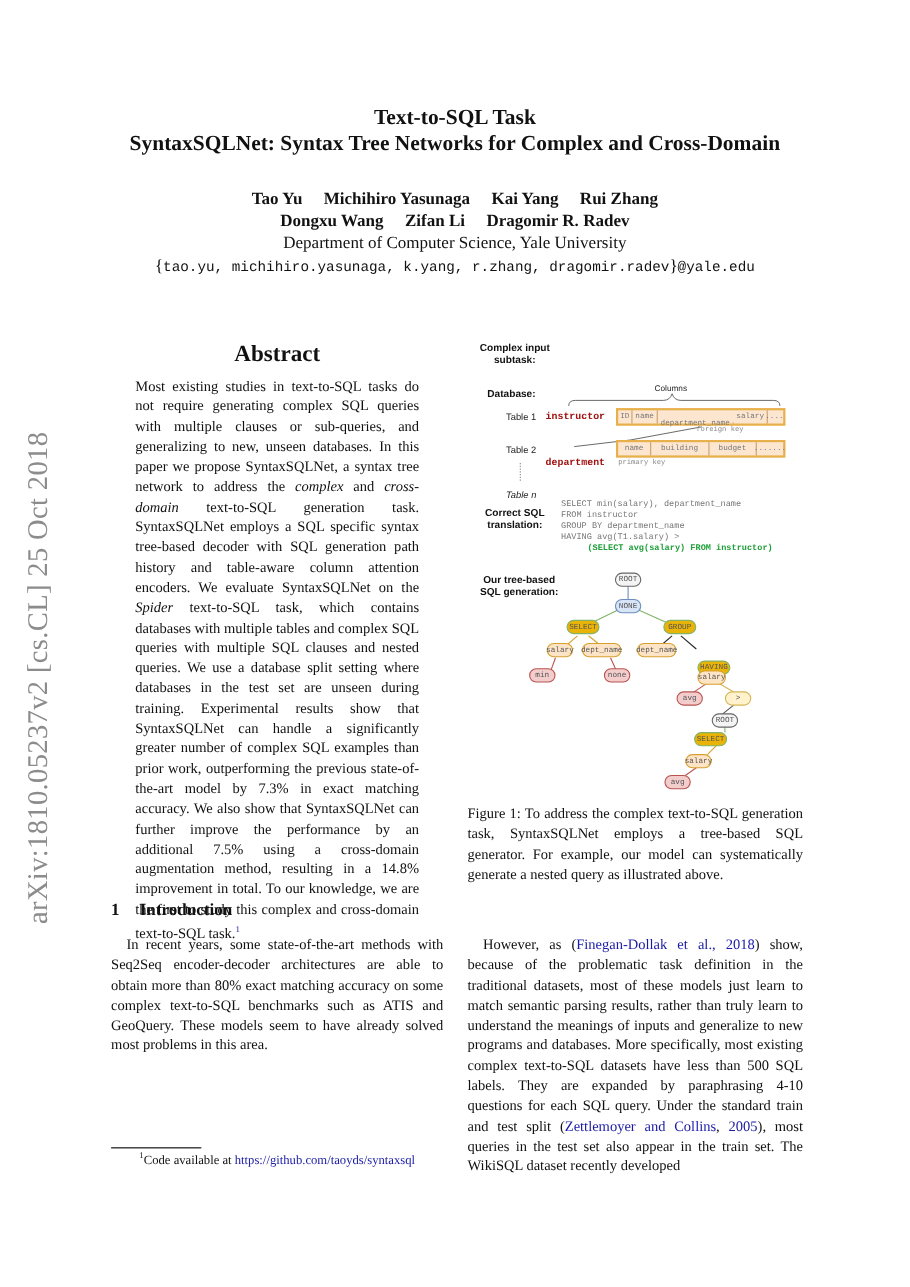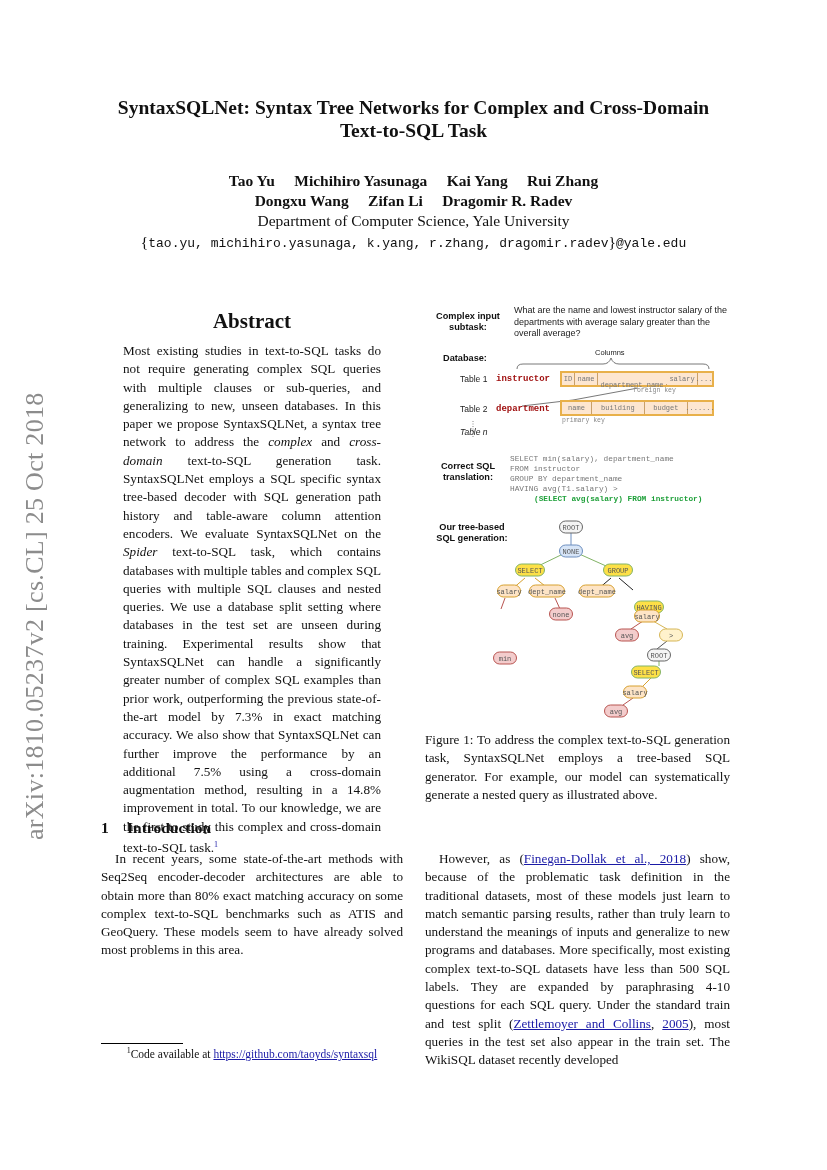--- a/index.html
+++ b/index.html
@@ -17,21 +17,21 @@
   .h-abstract { left: 101px; width: 302px; top: 309px; text-align: center; font-weight: bold; font-size: 21px; }
   .para { font-size: 13.2px; line-height: 18.3px; text-align: justify; hyphens: manual; }
   .para .ind { display: inline-block; width: 14px; }
   .abstract-text { left: 123px; width: 258px; top: 342px; }
   .sec-head { left: 101px; top: 819px; font-weight: bold; font-size: 15.5px; }
   .sec-head .num { display: inline-block; width: 26px; }
   .intro { left: 101px; width: 302px; top: 850px; }
   .fn-rule { left: 101px; top: 1043px; width: 82px; border-top: 1px solid #000; }
   .footnote { left: 101px; width: 302px; top: 1046px; font-size: 11.5px; text-align: center; }
   .footnote sup { font-size: 8px; }
-  .link { color: #1a1aa6; text-decoration: underline; }
+  .link { color: #1a1aa6; }
   sup.fnmark { font-size: 8px; color: #1a1aa6; }
   .caption { left: 425px; width: 305px; top: 731px; }
   .right-body { left: 425px; width: 305px; top: 850px; }
 
   
   .fig { left: 425px; top: 300px; width: 305px; height: 420px; font-family: "Liberation Sans", sans-serif; }
   .fig .lbl { position: absolute; font-weight: bold; font-size: 9.2px; text-align: center; line-height: 11px; color: #111; }
   .fig .q { position: absolute; left: 89px; top: 5px; width: 215px; font-size: 9px; line-height: 11.5px; color: #222; }
   .fig .tl { position: absolute; font-size: 8.5px; color: #222; }
   .fig .tname { position: absolute; font-family: "Liberation Mono", monospace; font-weight: bold; font-size: 9px; color: #a01010; }
@@ -40,34 +40,34 @@
            display: flex; align-items: center; justify-content: center; padding: 0 2px; }
   .fig .dbrow span:last-child { border-right: none; }
   .fig .small { position: absolute; font-family: "Liberation Mono", monospace; font-size: 6.5px; color: #888; }
   .fig .sql { position: absolute; left: 85px; top: 154px; font-family: "Liberation Mono", monospace; font-size: 7.8px; line-height: 10px; color: #777; white-space: pre; }
   .fig .sql .green { color: #1fa03a; font-weight: bold; }
   .node { position: absolute; font-family: "Liberation Mono", monospace; font-size: 7px; color: #555;
           border-radius: 8px; height: 13px; display: flex; align-items: center; justify-content: center;
           border: 1.2px solid; box-sizing: border-box; transform: translate(-50%, -50%); }
   .n-gray { background: #f4f4f4; border-color: #666; }
   .n-blue { background: #d7e5f7; border-color: #6c8ebf; }
-  .n-green { background: #fde047; border-color: #82b366; }
+  .n-green { background: #eab308; border-color: #82b366; }
   .n-orange { background: #fde4c6; border-color: #d7a02e; }
   .n-yellow { background: #fff2cc; border-color: #d6b656; }
   .n-red { background: #f3cccc; border-color: #b85450; }
   .fig svg { position: absolute; left: 0; top: 0; }
 </style>
 </head>
 <body>
 
 <div class="abs arxiv">arXiv:1810.05237v2  [cs.CL]  25 Oct 2018</div>
 
 <div class="abs title">
+  <div>Text-to-SQL Task</div>
   <div>SyntaxSQLNet: Syntax Tree Networks for Complex and Cross-Domain</div>
-  <div>Text-to-SQL Task</div>
 </div>
 <div class="abs authors" style="top:172px; white-space:pre;">Tao Yu     Michihiro Yasunaga     Kai Yang     Rui Zhang</div>
 <div class="abs authors" style="top:192px; white-space:pre;">Dongxu Wang     Zifan Li     Dragomir R. Radev</div>
 <div class="abs affil" style="top:212px;">Department of Computer Science, Yale University</div>
 <div class="abs emails" style="top:233px;">
   <span class="br">{</span><span>tao.yu, michihiro.yasunaga, k.yang, r.zhang, dragomir.radev</span><span class="br">}</span><span>@yale.edu</span>
 </div>
 
 <div class="abs h-abstract">Abstract</div>
 <div class="abs para abstract-text">
@@ -108,62 +108,61 @@
     <line x1="222" y1="302" x2="222" y2="311" stroke="#d7a02e" stroke-width="1.2"></line>
     <line x1="218" y1="321" x2="206" y2="329" stroke="#b85450" stroke-width="1"></line>
     <line x1="228" y1="321" x2="242" y2="329" stroke="#d6b656" stroke-width="1"></line>
     <line x1="242" y1="341" x2="232" y2="349" stroke="#555" stroke-width="1"></line>
     <line x1="234" y1="361" x2="234" y2="366" stroke="#82b366" stroke-width="1"></line>
     <line x1="226" y1="378" x2="218" y2="386" stroke="#d7a02e" stroke-width="1"></line>
     <line x1="208" y1="398" x2="198" y2="405" stroke="#b85450" stroke-width="1"></line>
   </svg>
 
   <div class="lbl" style="left:8px; top:11px; width:70px;">Complex input subtask:</div>
-  <div class="q">What are the name and lowest instructor salary of the departments with average salary greater than the overall average?</div>
 
   <div class="lbl" style="left:18px; top:53px;">Database:</div>
   <div class="tl" style="left:170px; top:48px; font-size:7.5px;">Columns</div>
 
   <div class="tl" style="left:35px; top:74px;">Table 1</div>
   <div class="tname" style="left:71px; top:74px;">instructor</div>
   <div class="dbrow" style="left:135px; top:71px; width:150px;">
     <span style="width:8px;">ID</span>
     <span style="width:18px;">name</span>
     <span style="width:64px;margin-top:11px;">department_name</span>
     <span style="width:26px;">salary</span>
     <span style="width:8px;">....</span>
   </div>
   <div class="small" style="left:208px; top:87px;">foreign key</div>
 
   <div class="tl" style="left:35px; top:104px;">Table 2</div>
-  <div class="tname" style="left:71px; top:104px;">department</div>
+  <div class="tname" style="left:71px; top:116px;">department</div>
   <div class="dbrow" style="left:135px; top:100px; width:150px;">
     <span style="width:26px;">name</span>
     <span style="width:50px;">building</span>
     <span style="width:40px;">budget</span>
     <span style="width:20px;">.......</span>
   </div>
   <div class="small" style="left:137px; top:117px;">primary key</div>
 
-  <div class="tl" style="left:35px; top:127px; font-style:italic;">Table n</div>
+  <div class="tl" style="left:35px; top:145px; font-style:italic;">Table n</div>
 
   <div class="lbl" style="left:8px; top:161px; width:70px;">Correct SQL translation:</div>
   <div class="sql"><div>SELECT min(salary), department_name</div><div>FROM instructor</div><div>GROUP BY department_name</div><div>HAVING avg(T1.salary) &gt;</div><div class="green" style="padding-left:24px;">(SELECT avg(salary) FROM instructor)</div></div>
 
   <div class="lbl" style="left:6px; top:222px; width:82px;">Our tree-based SQL generation:</div>
 
   <div class="node n-gray" style="left:146px; top:227px; width:24px;">ROOT</div>
   <div class="node n-blue" style="left:146px; top:251px; width:24px;">NONE</div>
   <div class="node n-green" style="left:105px; top:270px; width:30px;">SELECT</div>
   <div class="node n-green" style="left:193px; top:270px; width:30px;">GROUP</div>
   <div class="node n-orange" style="left:84px; top:291px; width:24px;">salary</div>
   <div class="node n-orange" style="left:122px; top:291px; width:36px;">dept_name</div>
   <div class="node n-orange" style="left:172px; top:291px; width:36px;">dept_name</div>
   <div class="node n-green" style="left:224px; top:295px; width:30px;margin-top:12px;">HAVING</div>
-  <div class="node n-red" style="left:80px; top:314px; width:24px;margin-top:44px;">min</div>
+  <div class="node n-red" style="left:68px; top:314px; width:24px;">min</div>
   <div class="node n-red" style="left:136px; top:314px; width:24px;">none</div>
   <div class="node n-orange" style="left:222px; top:316px; width:26px;">salary</div>
   <div class="node n-red" style="left:202px; top:335px; width:24px;">avg</div>
   <div class="node n-yellow" style="left:246px; top:335px; width:24px;">&gt;</div>
   <div class="node n-gray" style="left:234px; top:355px; width:24px;">ROOT</div>
   <div class="node n-green" style="left:221px; top:372px; width:30px;">SELECT</div>
   <div class="node n-orange" style="left:210px; top:392px; width:24px;">salary</div>
   <div class="node n-red" style="left:191px; top:411px; width:24px;">avg</div>
 </div>
 

